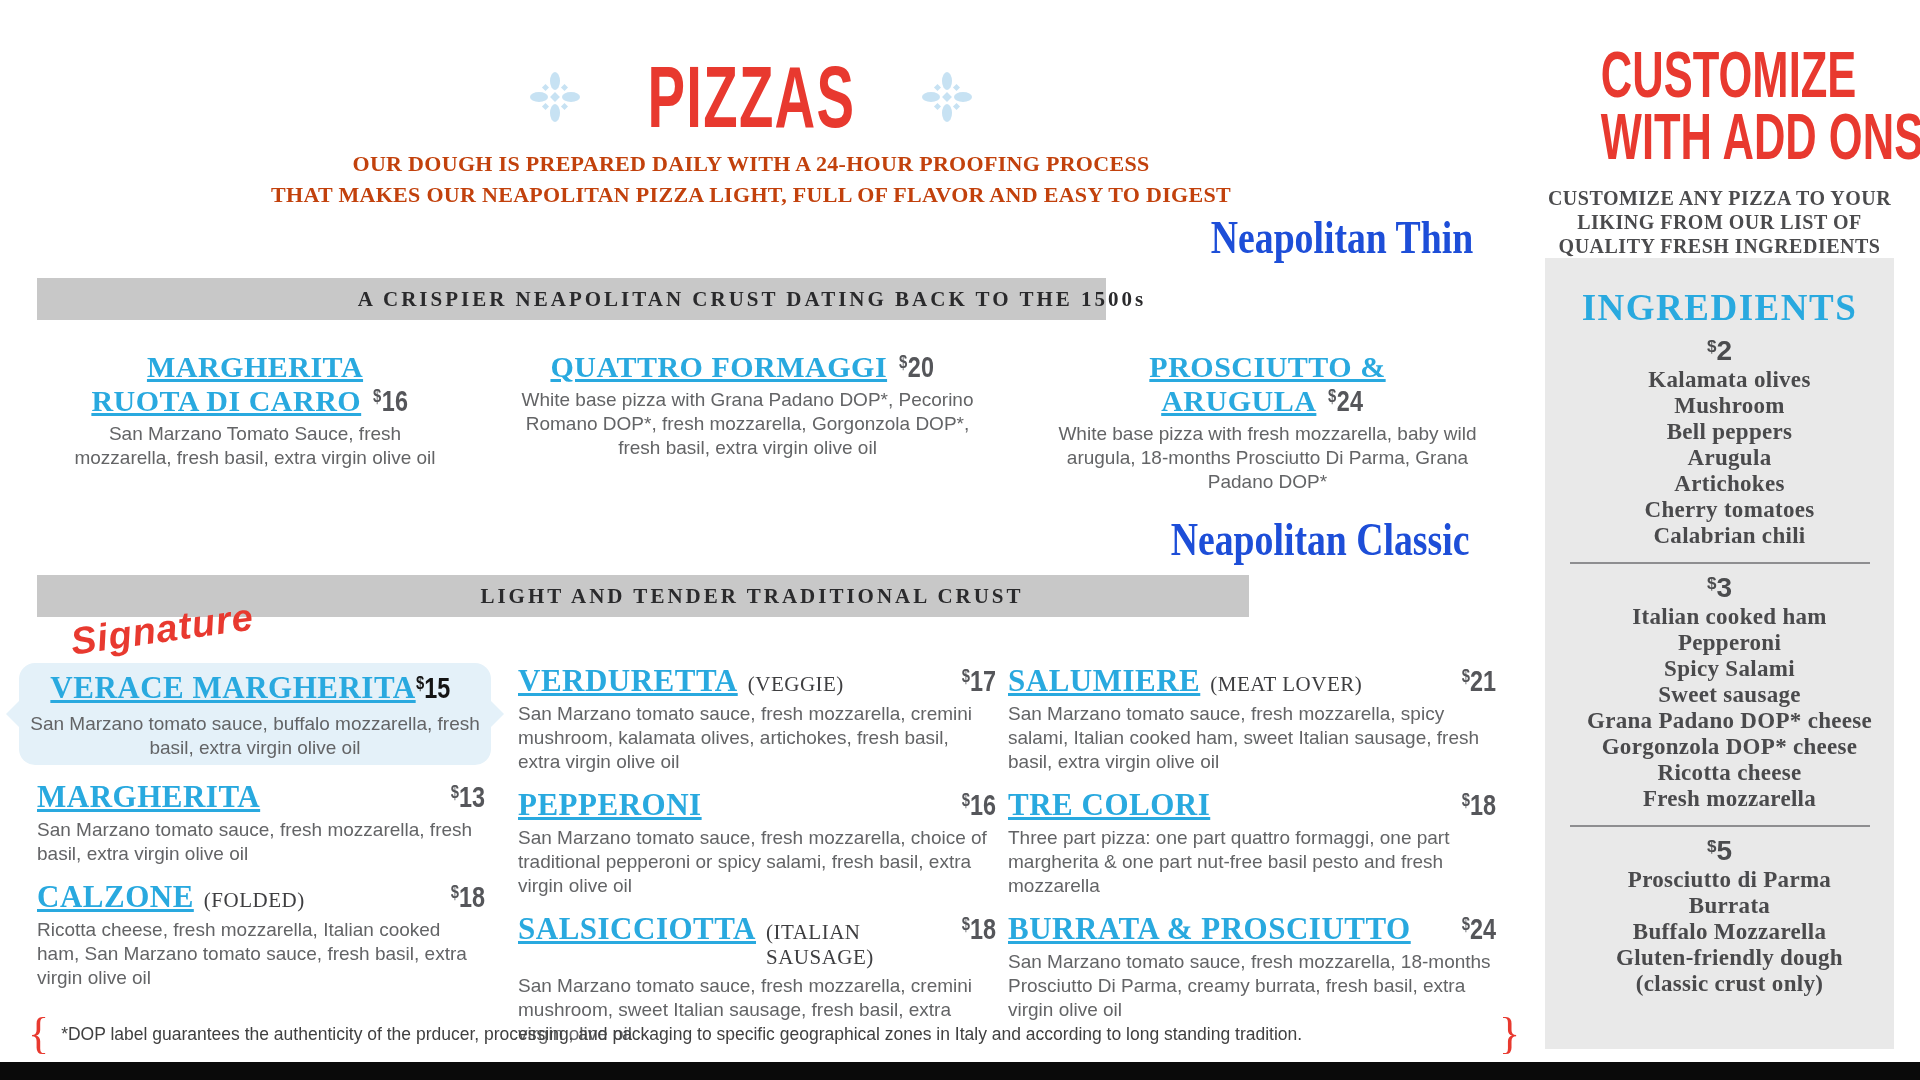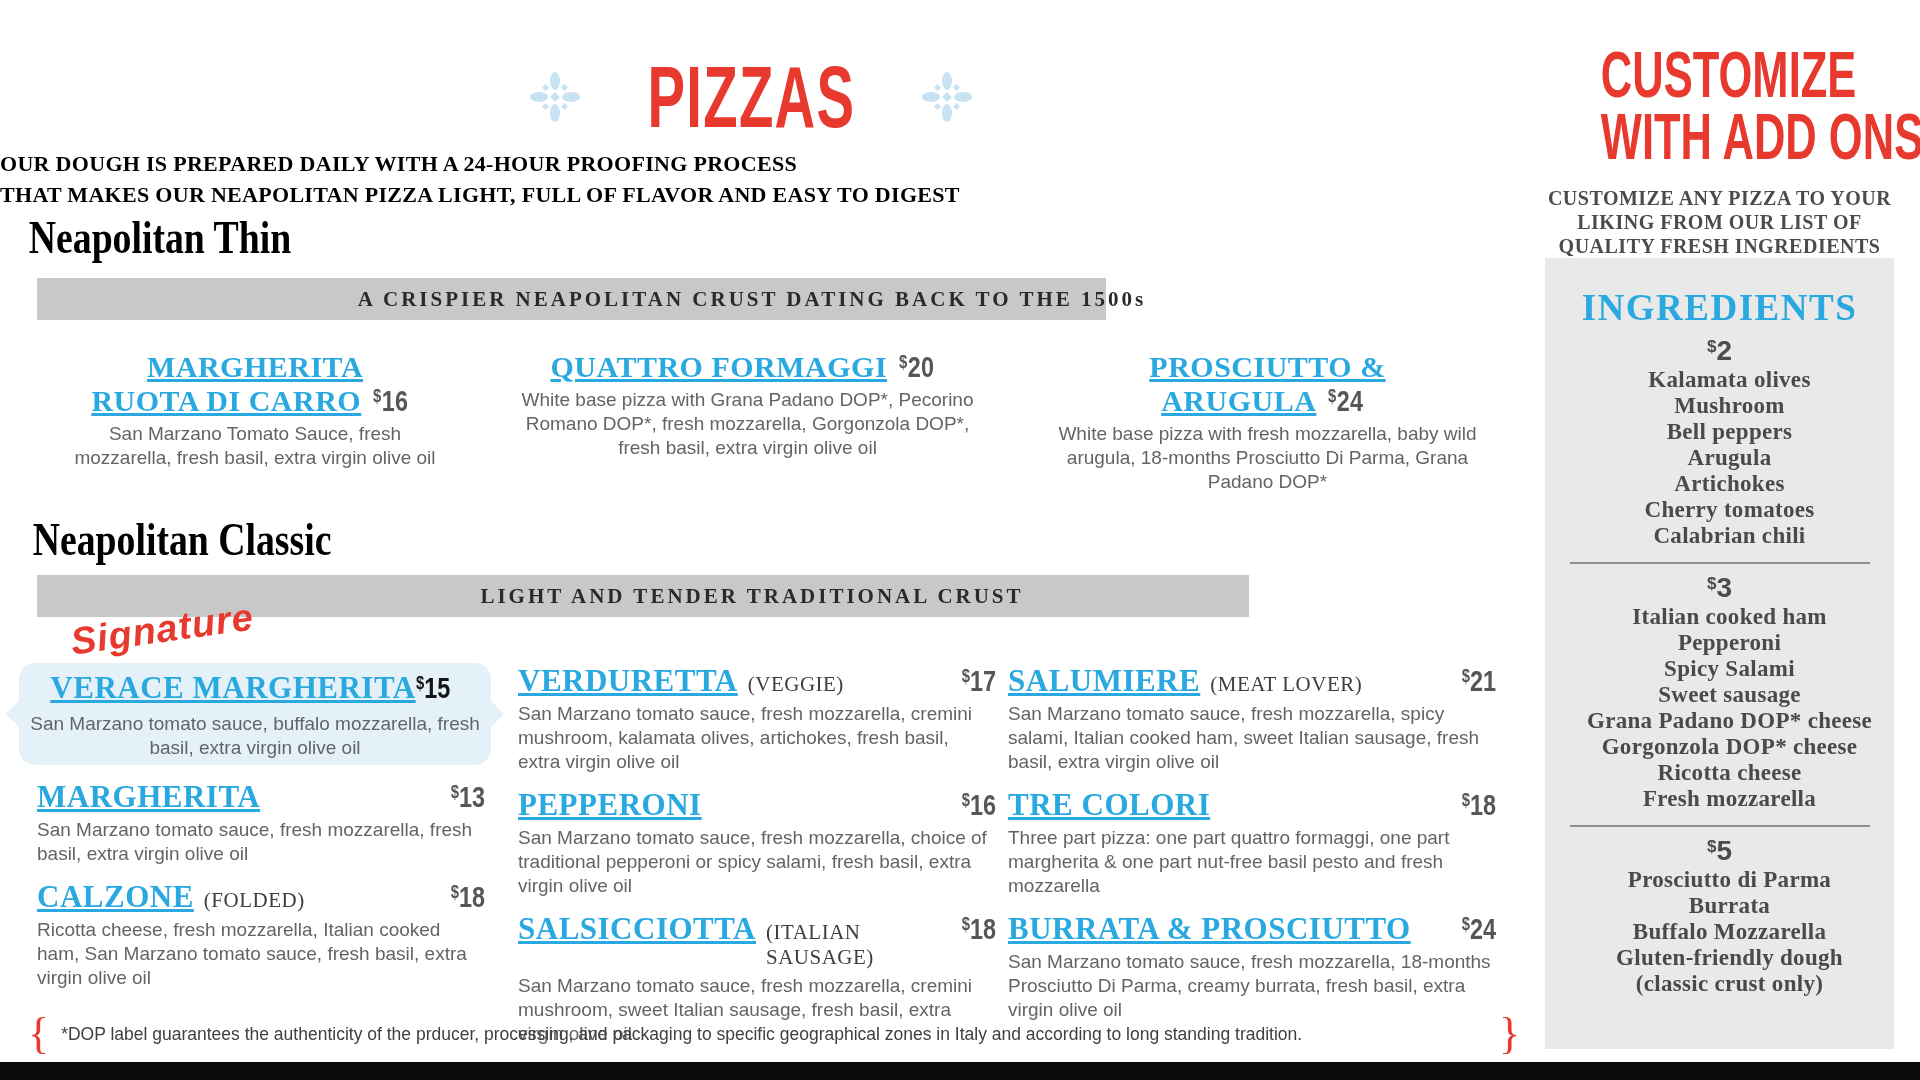--- a/index.html
+++ b/index.html
@@ -5,24 +5,24 @@
   * { margin:0; padding:0; box-sizing:border-box; }
   body { background:#fff; }
   .page { position:relative; width:1920px; height:1080px; background:#ffffff; overflow:hidden;
           font-family:"Liberation Sans", sans-serif; }
 
   
   .title-row { position:absolute; top:46px; left:0; width:1502px;
                display:flex; justify-content:center; align-items:center; gap:8px; }
   .big-title { font:700 88px "Liberation Sans", sans-serif; color:#E8392F;
                display:inline-block; transform:scaleX(.64); white-space:nowrap; letter-spacing:2px; }
-  .intro { position:absolute; top:148px; left:0; width:1502px; text-align:left;
-           font:700 22px "Liberation Serif", serif; color:#000000; line-height:31px; letter-spacing:.3px; }
-  .script-head { position:absolute; left:0; width:1502px; text-align:left;
-                 font:700 46px "Liberation Serif", serif; color:#000000; }
+  .intro { position:absolute; top:148px; left:0; width:1502px; text-align:center;
+           font:700 22px "Liberation Serif", serif; color:#c2410c; line-height:31px; letter-spacing:.3px; }
+  .script-head { position:absolute; left:0; width:1502px; text-align:right;
+                 font:700 46px "Liberation Serif", serif; color:#1d4ed8; }
   .script-head span { display:inline-block; transform:scaleX(.82); white-space:nowrap; }
   .head-thin { top:211px; }
   .head-classic { top:513px; }
 
   .gray-bar { position:absolute; left:37px; height:42px; background:#C8C8C8; }
   .bar-thin { top:278px; width:1069px; }
   .bar-classic { top:575px; width:1212px;padding-left:25px; }
   .gray-bar .lbl { position:absolute; left:0; top:0; width:1430px; height:42px;
                    display:flex; align-items:center; justify-content:center;
                    font:700 21px "Liberation Serif", serif; color:#2A2A2C; letter-spacing:3px; white-space:nowrap; }

